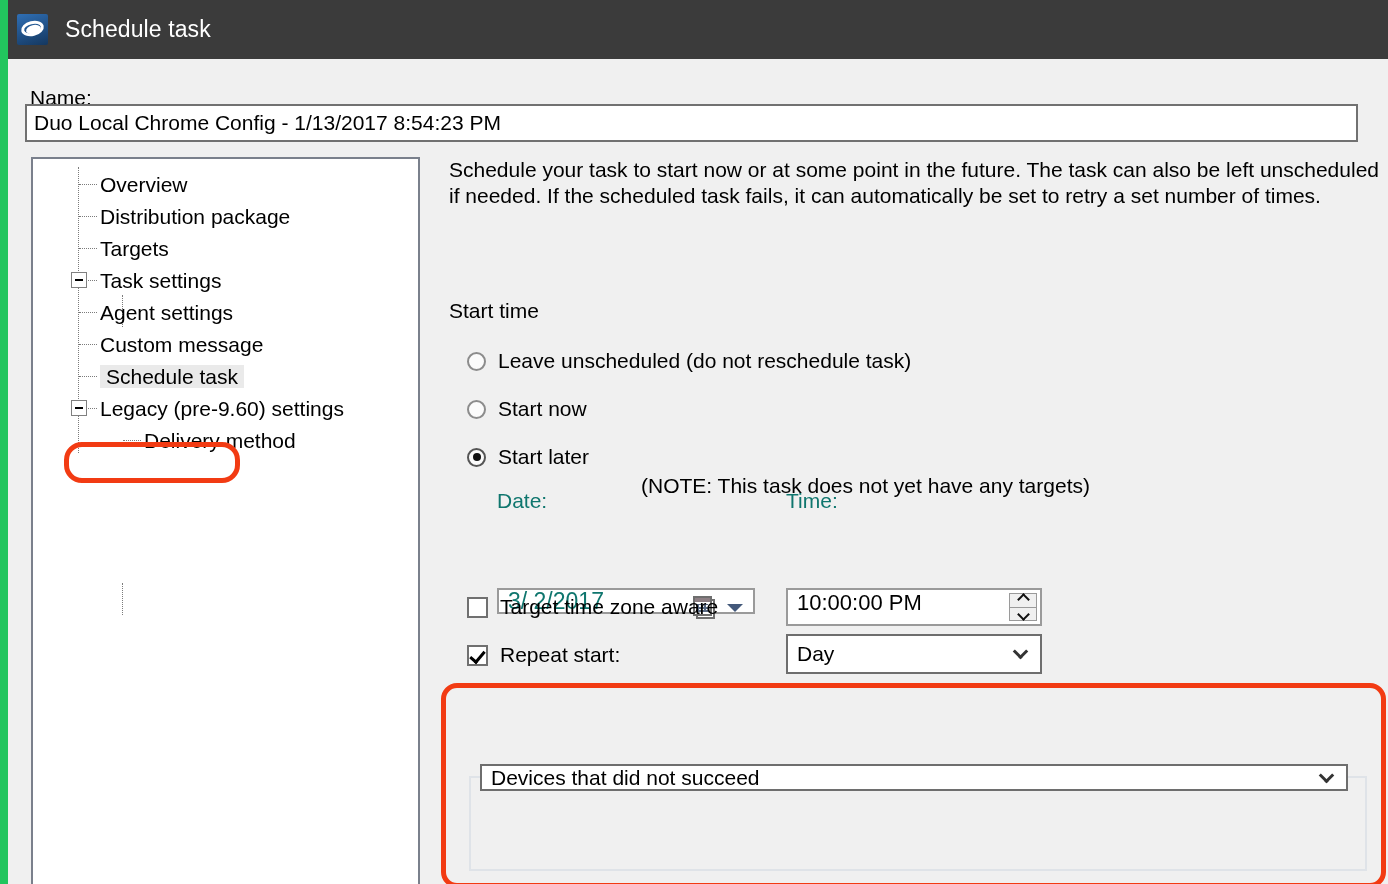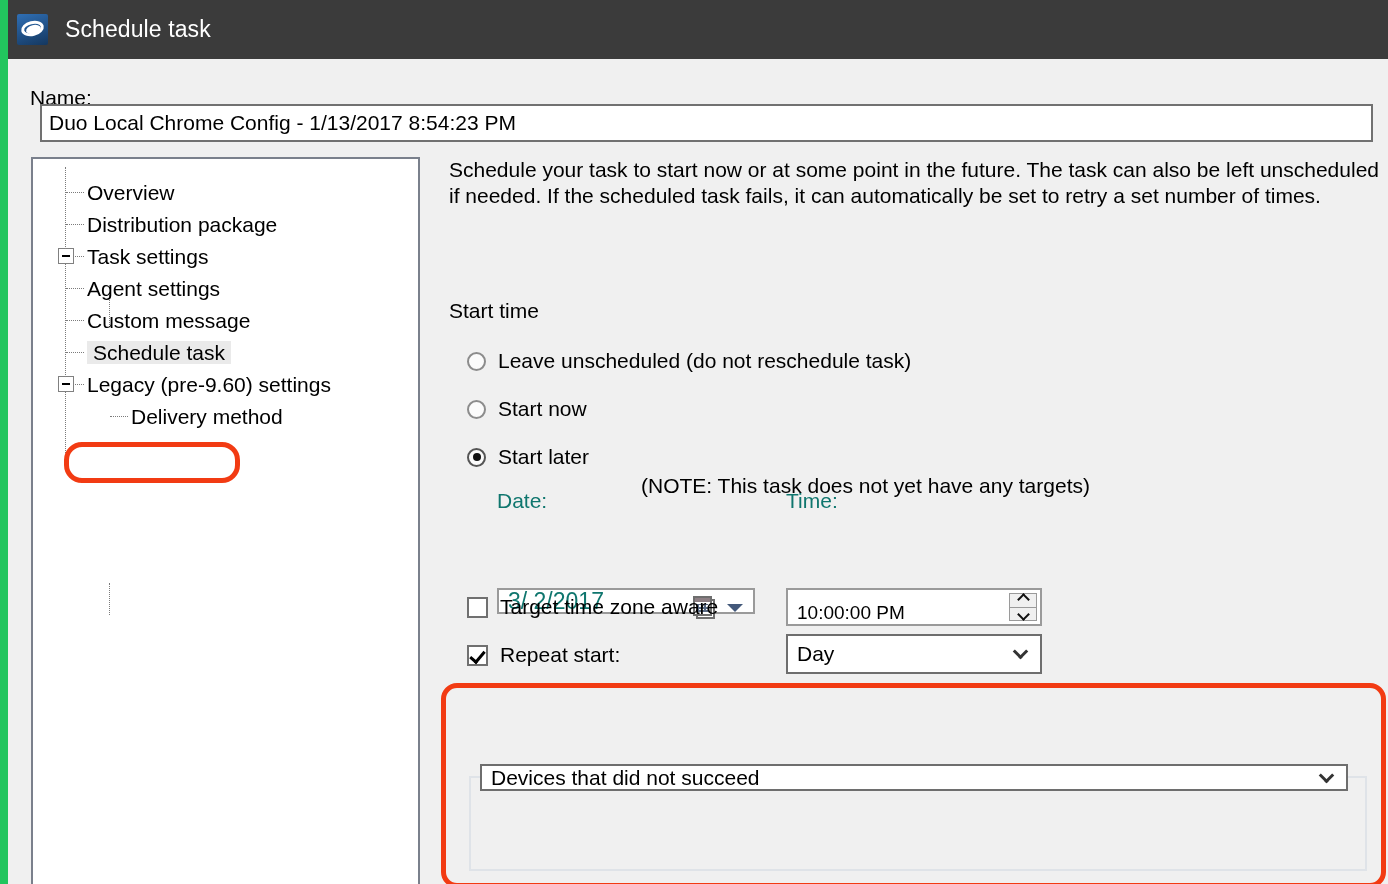--- a/index.html
+++ b/index.html
@@ -80,36 +80,36 @@
     width: 1333px; height: 38px;
     background: #ffffff;
     border: 2px solid #717171;
     font-size: 21px;
     color: #000;
     padding: 0 7px;
     line-height: 34px;
     white-space: nowrap;
     overflow: hidden;
     font-family: "Liberation Sans", sans-serif;
-    margin-left: 15px;
   }
 
   
   .tree-panel {
     position: absolute;
     left: 23px; top: 98px;
     width: 389px; height: 727px;
     background: #ffffff;
     border: 2px solid #7a808c;
     border-bottom: none;
     overflow: hidden;
   }
   .tree {
     position: relative;
-    padding-top: 17px;
+    padding-top: 9px;
+    margin-left: 13px;
   }
   .tree-node {
     position: relative;
     height: 32px;
     display: flex;
     align-items: center;
     font-size: 21px;
     color: #000;
     white-space: nowrap;
   }
@@ -288,23 +288,23 @@
     border-top: 8px solid #43587a;
   }
 
   .timebox {
     position: absolute;
     left: 778px; top: 529px;
     width: 256px; height: 38px;
     background: #ffffff;
     border: 2px solid #9a9a9a;
     display: flex;
-    align-items: flex-end;
+    align-items: flex-start;
     padding-left: 9px;
-    font-size: 19px;
+    font-size: 22px;
     color: #000;
   }
   .spin {
     position: absolute;
     right: 3px; top: 3px;
     width: 28px; height: 28px;
     border: 1px solid #9a9a9a;
     background: #f0f0f0;
     display: flex;
     flex-direction: column;
@@ -423,20 +423,23 @@
       <div class="tree">
         <div class="trunk" style="height:286px;"></div>
         <div class="trunk2" style="top:136px; height:32px;"></div>
         <div class="trunk2" style="top:424px; height:32px;"></div>
 
         <div class="tree-node lvl1">
           <span class="lbl">Overview</span>
         </div>
         <div class="tree-node lvl1">
           <span class="lbl">Distribution package</span>
+        </div>
+        <div class="tree-node lvl1">
+          <span class="lbl">Targets</span>
         </div>
         <div class="tree-node lvl1">
           <span class="expander"></span>
           <span class="lbl">Task settings</span>
         </div>
         <div class="tree-node lvl1">
           <span class="lbl">Agent settings</span>
         </div>
         <div class="tree-node lvl1">
           <span class="lbl">Custom message</span>

